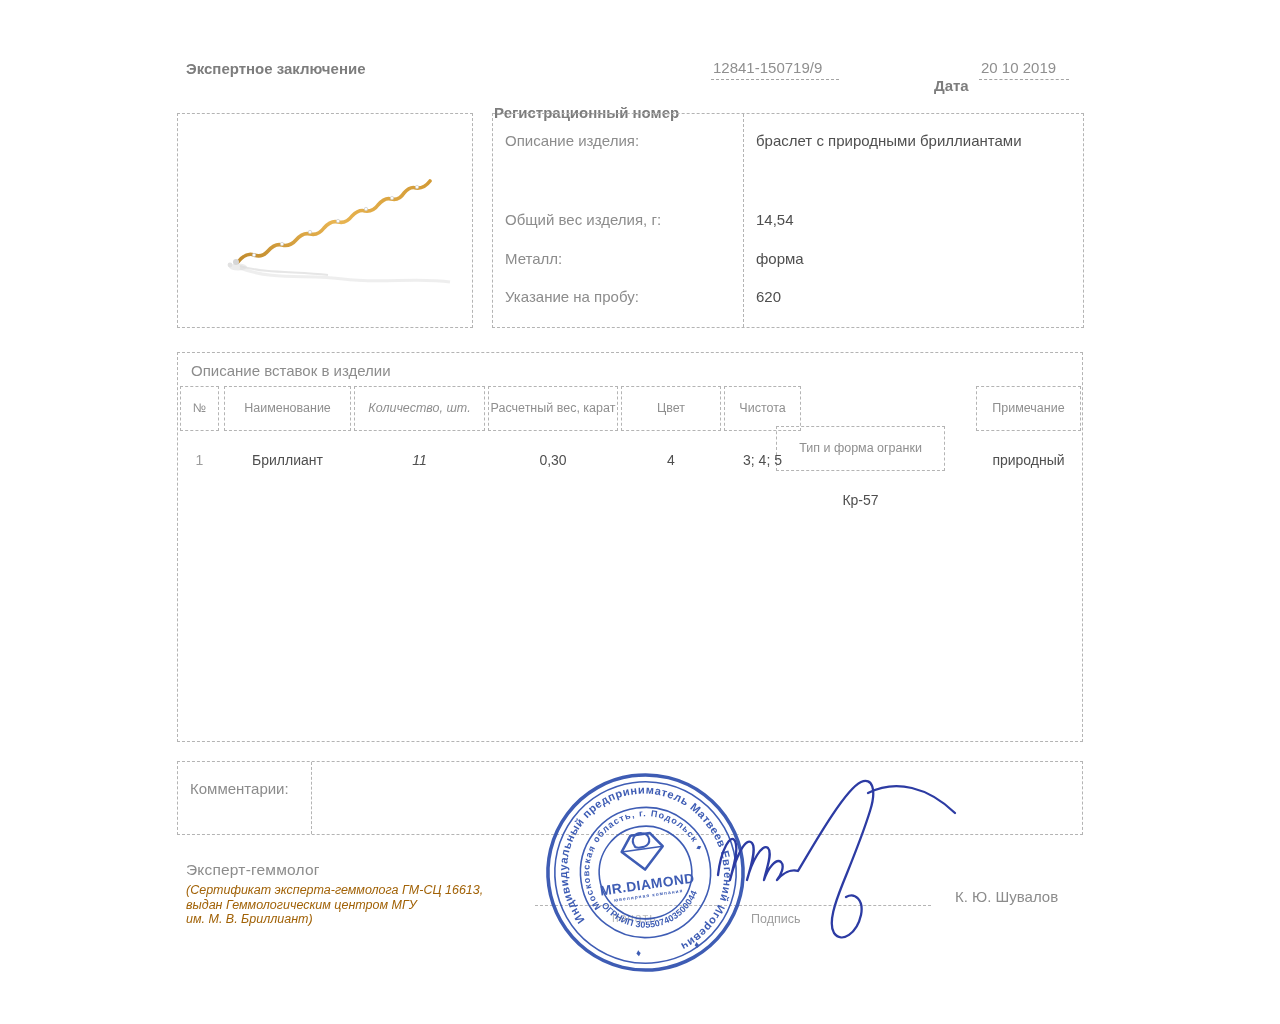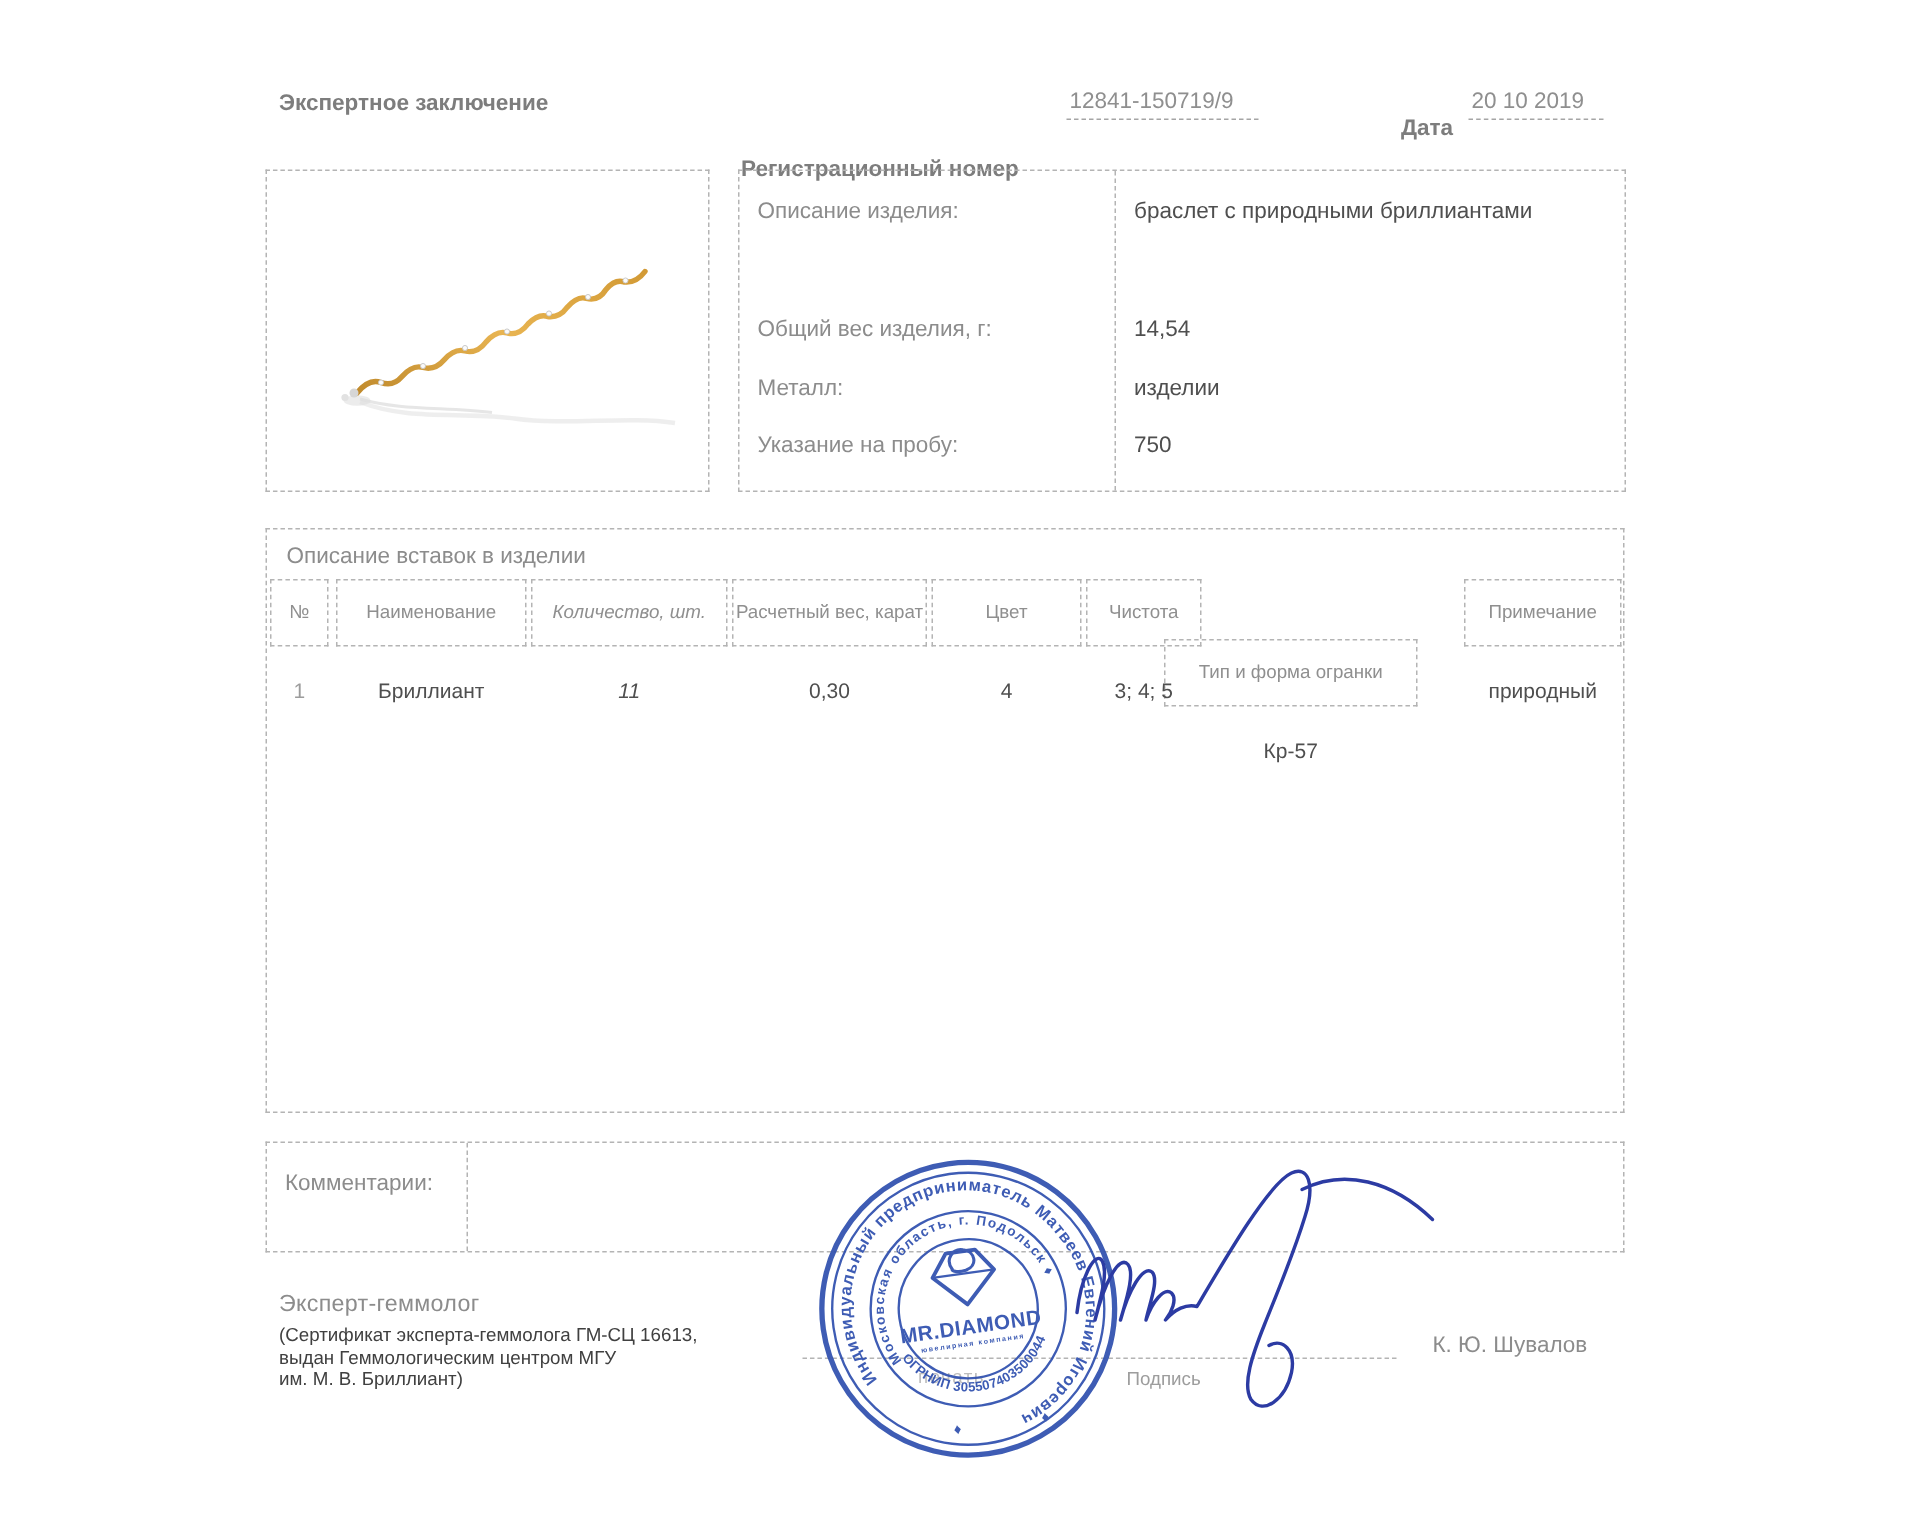--- a/index.html
+++ b/index.html
@@ -28,21 +28,21 @@
       color:#4f4f4f;font-size:14px;}
   .c0{left:2px;width:39px;}   .c1{left:46px;width:127px;}
   .c2{left:176px;width:131px;font-style:italic;}.c3{left:310px;width:130px;}
   .c4{left:443px;width:100px;}.c5{left:546px;width:77px;}
   .c6{left:598px;width:169px;margin-top:40px;}.c7{left:798px;width:105px;}
   .td.c0{color:#9c9c9c;}
   
   .comments-divider{position:absolute;left:133px;top:0;bottom:0;border-left:1px dashed #b4b4b4;}
   
   .expert-title{position:absolute;left:186px;top:861px;color:#8c8c8c;font-size:15.5px;letter-spacing:.2px;z-index:1;}
-  .cert{position:absolute;left:186px;top:883px;color:#404040;font-size:12.5px;line-height:14.5px;z-index:1;}
+  .cert{position:absolute;left:186px;top:883px;color:#a16207;font-size:12.5px;line-height:14.5px;z-index:1;font-style:italic;}
   .sig-line{position:absolute;left:535px;top:905px;width:396px;border-top:1px dashed #b4b4b4;z-index:1;}
   .cap{position:absolute;color:#9d9d9d;font-size:12.5px;z-index:2;}
   .cap-stamp{left:612px;top:911px;color:#bdbdbd;letter-spacing:1px;}
   .cap-sign{left:751px;top:912px;}
   .expert-name{position:absolute;left:955px;top:888px;color:#8c8c8c;font-size:15px;z-index:1;text-align:center;}
   
   .stamp{position:absolute;left:542px;top:769px;width:207px;height:207px;z-index:3;opacity:.92;}
   .stamp .ring{fill:none;stroke:#2e4fae;}
   .stamp .thick{stroke-width:3.6;}
   .stamp .thin{stroke-width:1.6;}
@@ -114,25 +114,25 @@
     <div class="desc-row" style="top:18px;">
       <span class="lbl">Описание изделия:</span>
       <span class="val">браслет с природными бриллиантами</span>
     </div>
     <div class="desc-row" style="top:97px;">
       <span class="lbl">Общий вес изделия, г:</span>
       <span class="val">14,54</span>
     </div>
     <div class="desc-row" style="top:136px;">
       <span class="lbl">Металл:</span>
-      <span class="val">изделии</span>
+      <span class="val">форма</span>
     </div>
     <div class="desc-row" style="top:174px;">
       <span class="lbl">Указание на пробу:</span>
-      <span class="val">750</span>
+      <span class="val">620</span>
     </div>
   </div>
 
   <div class="box" style="left:177px;top:352px;width:904px;height:388px;">
     <div class="tbl-title">Описание вставок в изделии</div>
 
     <div class="th c0">№</div>
     <div class="th c1">Наименование</div>
     <div class="th c2">Количество, шт.</div>
     <div class="th c3">Расчетный вес, карат</div>

